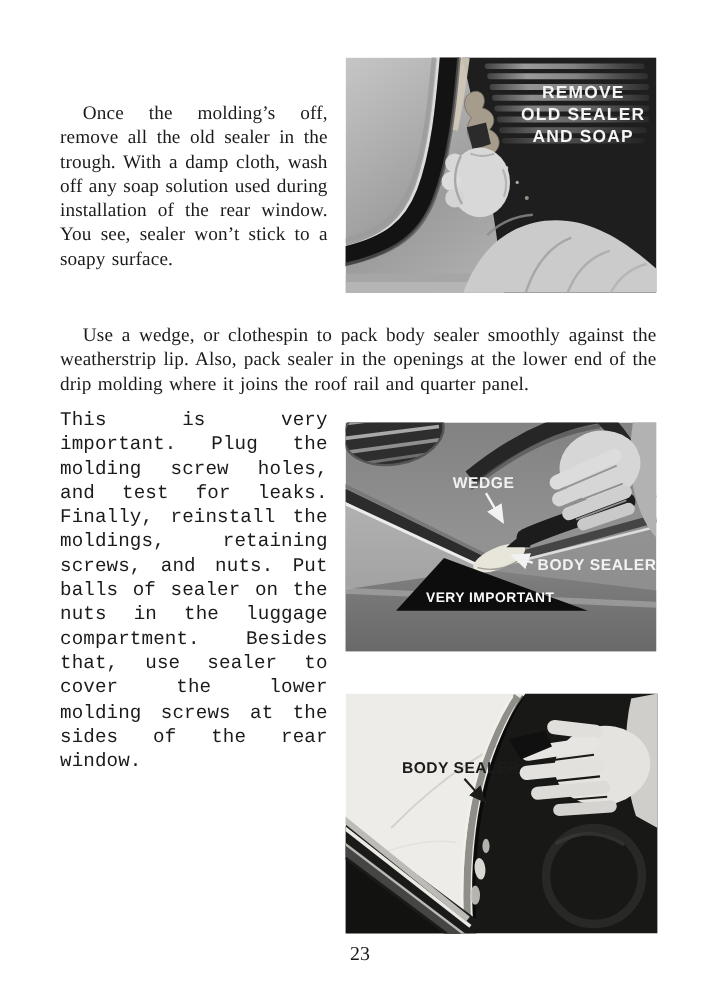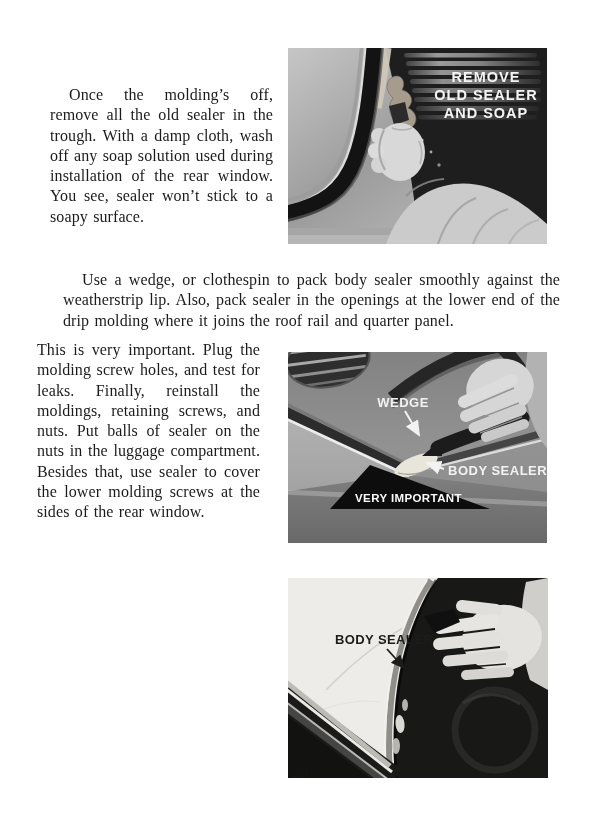--- a/index.html
+++ b/index.html
@@ -16,30 +16,30 @@
     position: absolute;
     margin: 0;
     font-size: 16px;
     line-height: 20.3px;
     text-align: justify;
     letter-spacing: 0.1px;
     word-spacing: 1.2px;
   }
   p.indent { text-indent: 19px; }
   #p1 { left: 50px; top: 85px;  width: 223px; }
-  #p2 { left: 63px; top: 270px; width: 497px; }
-  #p3 { left: 37px; top: 340px; width: 223px; }
+  #p2 { left: 50px; top: 270px; width: 497px; }
+  #p3 { left: 50px; top: 340px; width: 223px; font-family: Liberation Mono, monospace; }
   #p4 { left: 50px; top: 582px; width: 223px; word-spacing: 2px; }
   figure.photo { position: absolute; margin: 0; padding: 0; line-height: 0; }
   #ph1 { left: 288px; top: 48px; }
   #ph2 { left: 288px; top: 352px; }
   #ph3 { left: 288px; top: 578px; }
   .pagenum {
     position: absolute;
-    left: 0; top: 762px;
+    left: 0; top: 785px;
     width: 600px;
     text-align: center;
     font-size: 16.5px;
     color: #161616;
   }
   svg text.plabel {
     font-family: "Liberation Sans", sans-serif;
     font-weight: bold;
   }
 </style>

